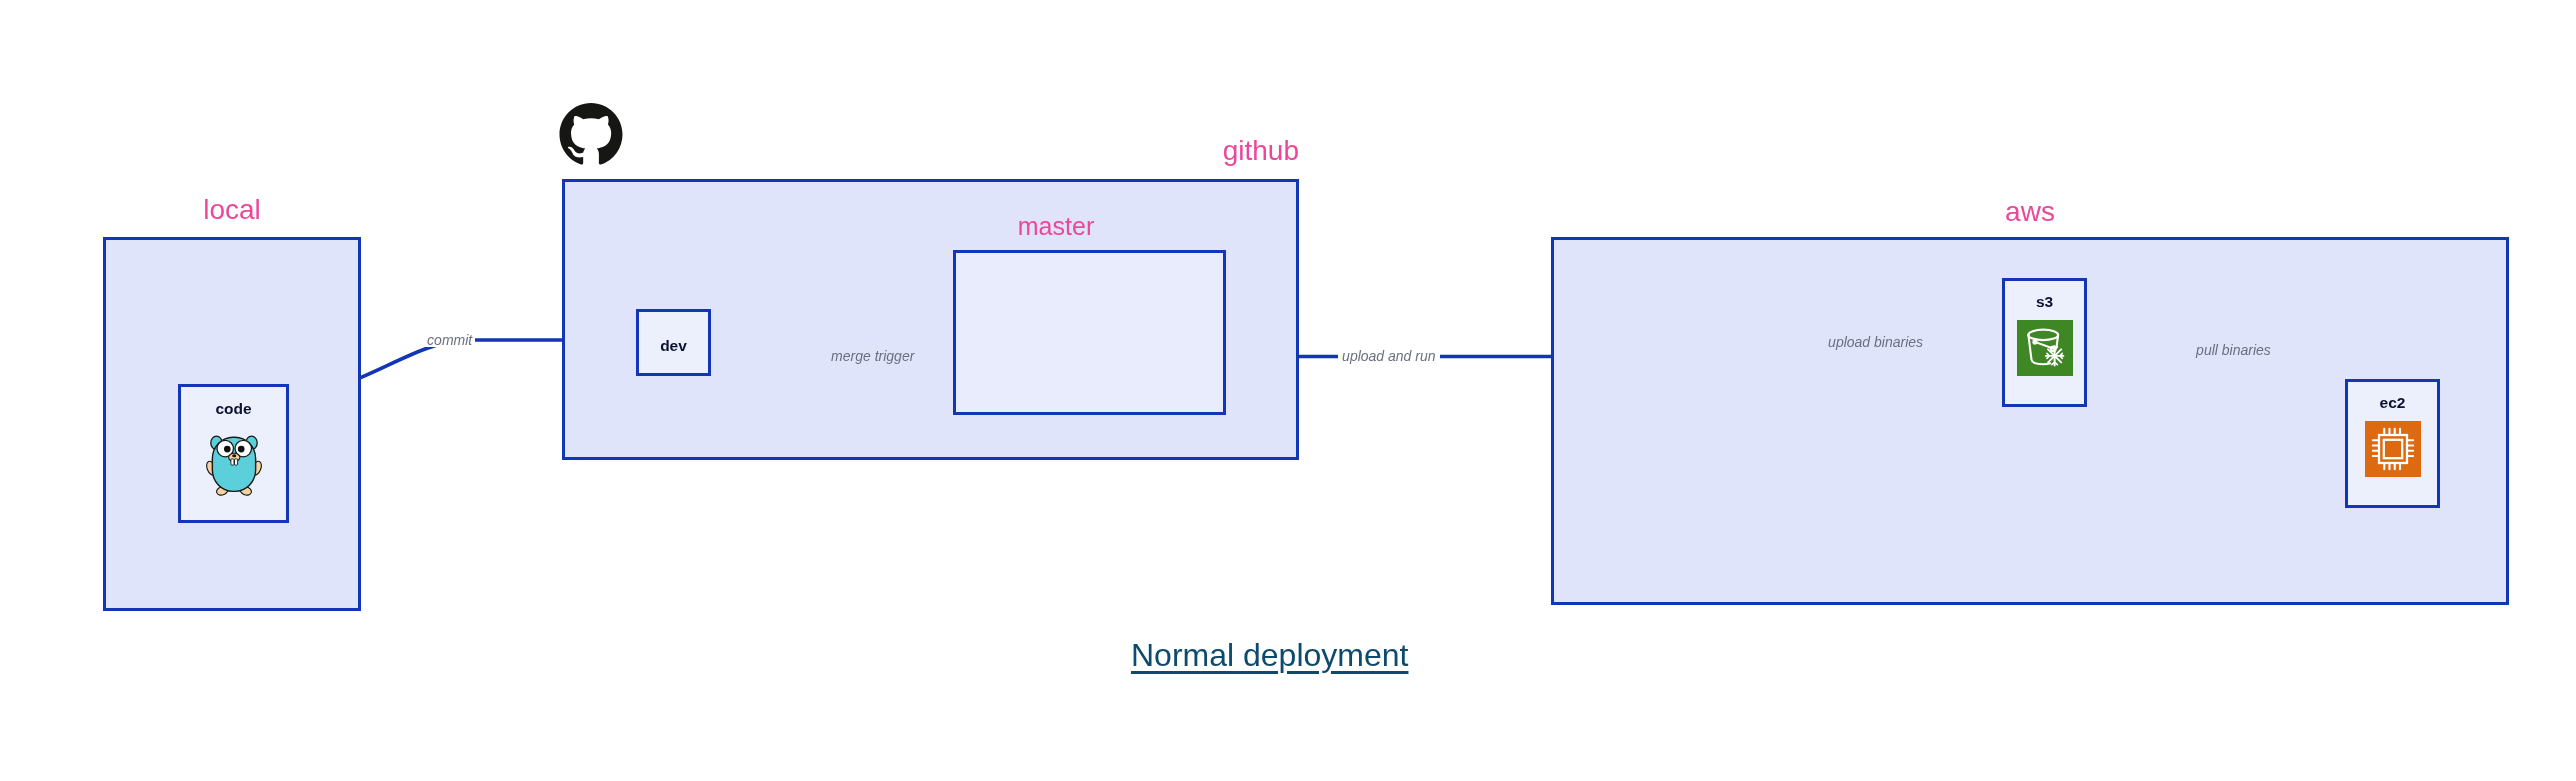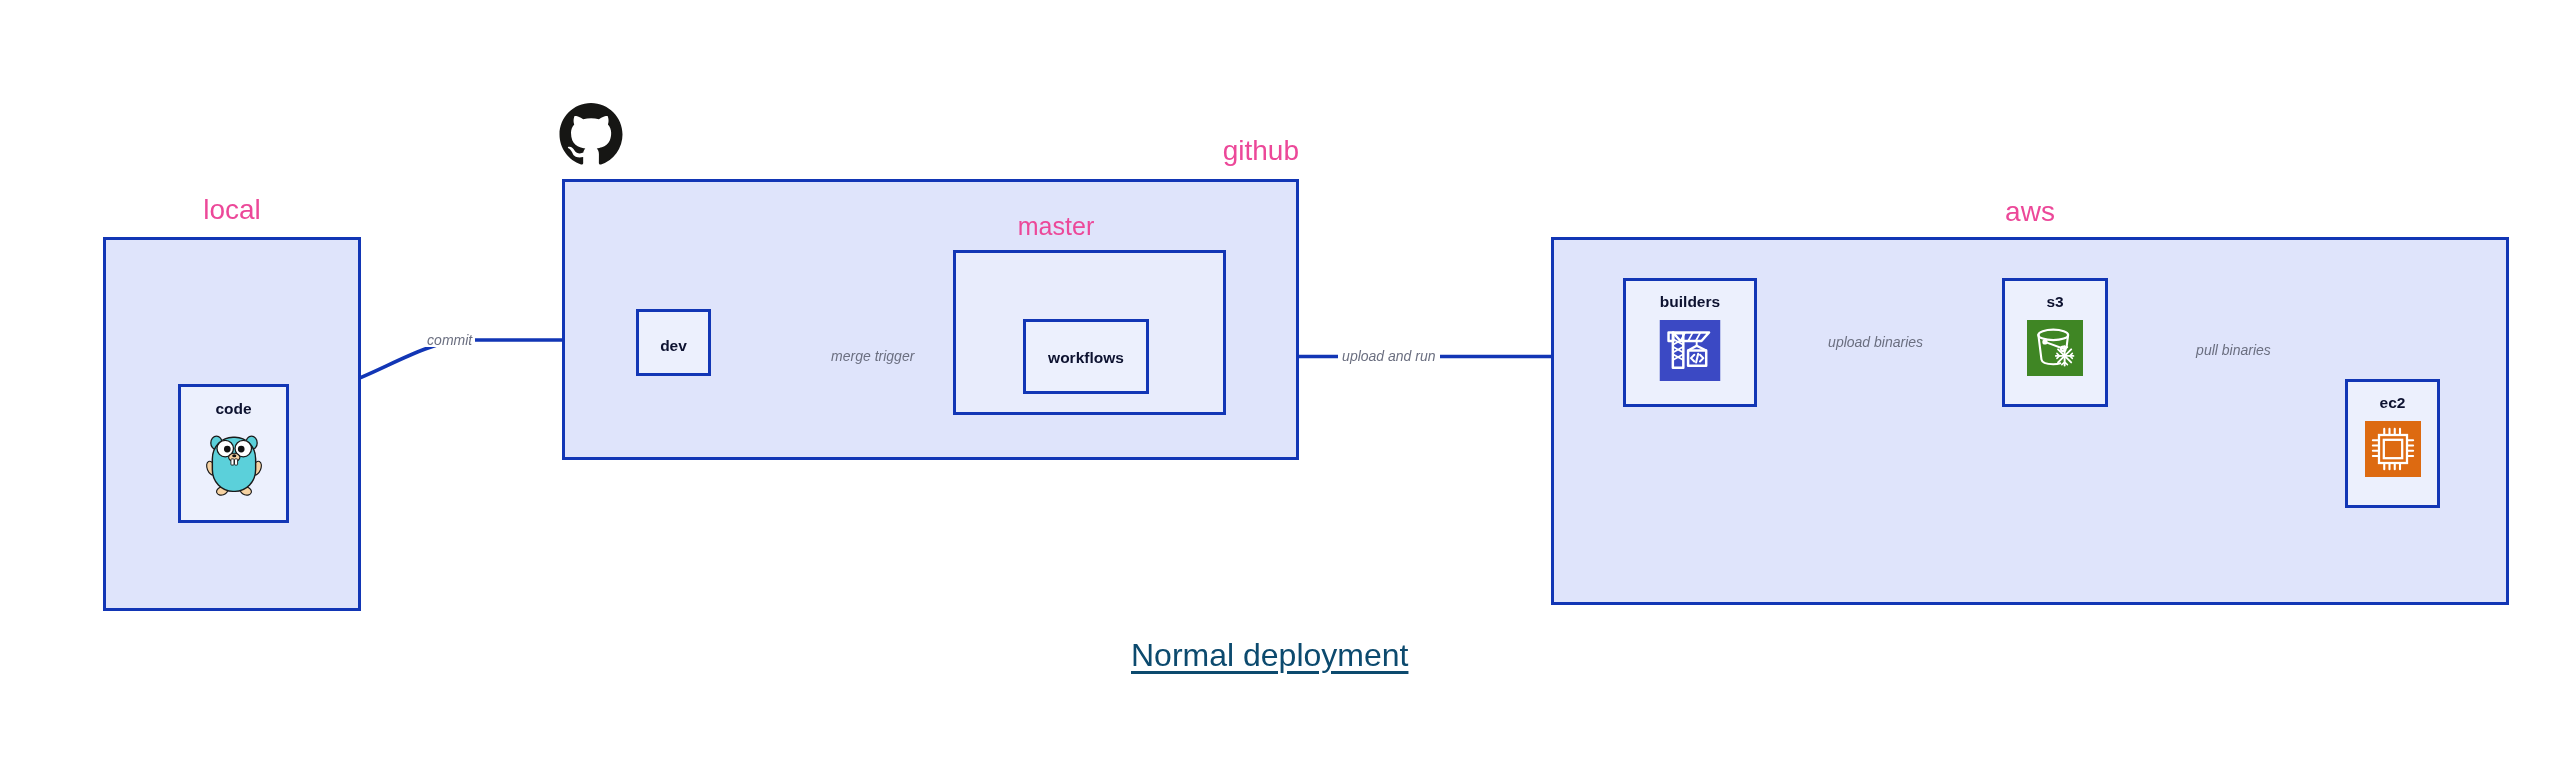--- a/index.html
+++ b/index.html
@@ -176,58 +176,27 @@
   <div class="group" style="left:562px; top:179px; width:737px; height:281px;"></div>
 
   <div class="node" style="left:636px; top:309px; width:75px; height:67px;">
     <div class="node-label" style="top:26px;">dev</div>
   </div>
 
   <div class="group-label" style="left:953px; top:214px; width:206px; text-align:center; font-size:25px;">master</div>
 
   <div class="subgroup" style="left:953px; top:250px; width:273px; height:165px;"></div>
 
-  <div class="node" style="left:1023px; top:319px; width:126px; height:75px;">
-    <div class="node-label" style="top:28px;">workflows</div>
-  </div>
 
   <div class="group-label" style="left:1551px; top:198px; width:958px; text-align:center;">aws</div>
 
   <div class="group" style="left:1551px; top:237px; width:958px; height:368px;"></div>
 
-  <div class="node" style="left:1623px; top:278px; width:134px; height:129px;">
-    <div class="node-label" style="top:13.4px;">builders</div>
-    <svg class="node-icon" style="top:39px;" width="61" height="61" viewBox="0 0 64 64" xmlns="http://www.w3.org/2000/svg">
-      <rect x="0" y="0" width="64" height="64" fill="#3b49c4"></rect>
-      <g fill="none" stroke="#ffffff" stroke-width="2.6" stroke-linejoin="round">
-
-        <rect x="14" y="14" width="11" height="36"></rect>
-        <path d="M14 20 L25 26 M25 20 L14 26 M14 28 L25 34 M25 28 L14 34 M14 36 L25 42 M25 36 L14 42" stroke-width="1.8"></path>
-
-        <rect x="9.5" y="13" width="5" height="9"></rect>
-
-        <path d="M14 13 L52 13 L44 22 L22 22 Z"></path>
-        <path d="M22 22 L27 13 M30 22 L35 13 M38 22 L43 13" stroke-width="1.8"></path>
-
-        <path d="M39 22 L39 27" stroke-width="2"></path>
-
-        <path d="M30 32 L39 27 L49 32"></path>
-
-        <rect x="30" y="32" width="19" height="16"></rect>
-      </g>
-
-      <g stroke="#ffffff" stroke-width="2.2" fill="none" stroke-linecap="round" stroke-linejoin="round">
-        <path d="M36.5 36.5 L33 40 L36.5 43.5"></path>
-        <path d="M42.5 36.5 L46 40 L42.5 43.5"></path>
-        <path d="M40.6 35.5 L38.4 44.5"></path>
-      </g>
-    </svg>
-  </div>
-
-  <div class="node" style="left:2002px; top:278px; width:106px; height:129px;">
+
+  <div class="node" style="left:2002px; top:278px; width:85px; height:129px;">
     <div class="node-label" style="top:13.4px;">s3</div>
     <svg class="node-icon" style="top:39px;" width="56" height="56" viewBox="0 0 64 64" xmlns="http://www.w3.org/2000/svg">
       <rect x="0" y="0" width="64" height="64" fill="#3f8624"></rect>
       <g fill="none" stroke="#ffffff" stroke-width="2.4" stroke-linecap="round" stroke-linejoin="round">
 
         <ellipse cx="30" cy="17" rx="17" ry="6"></ellipse>
         <path d="M13 17 L16.5 45 C17 48.5 23 50.5 30 50.5 C33 50.5 36 50.1 38 49.4"></path>
         <path d="M47 17 L45.2 31"></path>
 
         <path d="M20.5 25 L41 32.5"></path>

